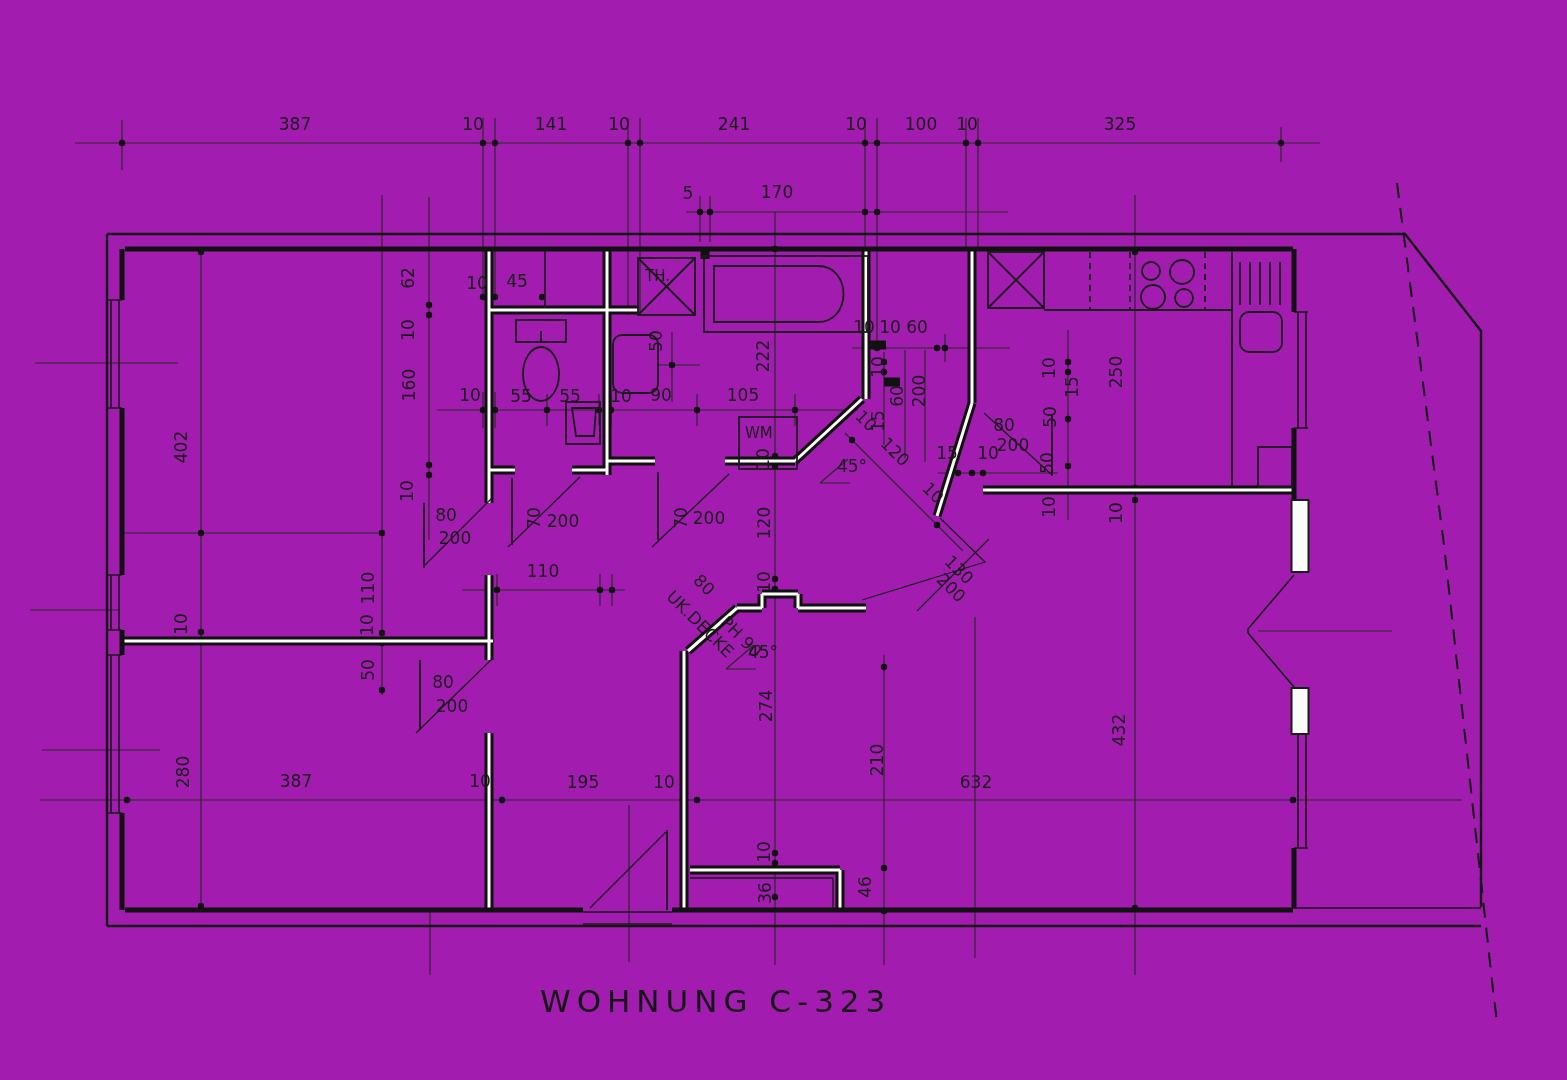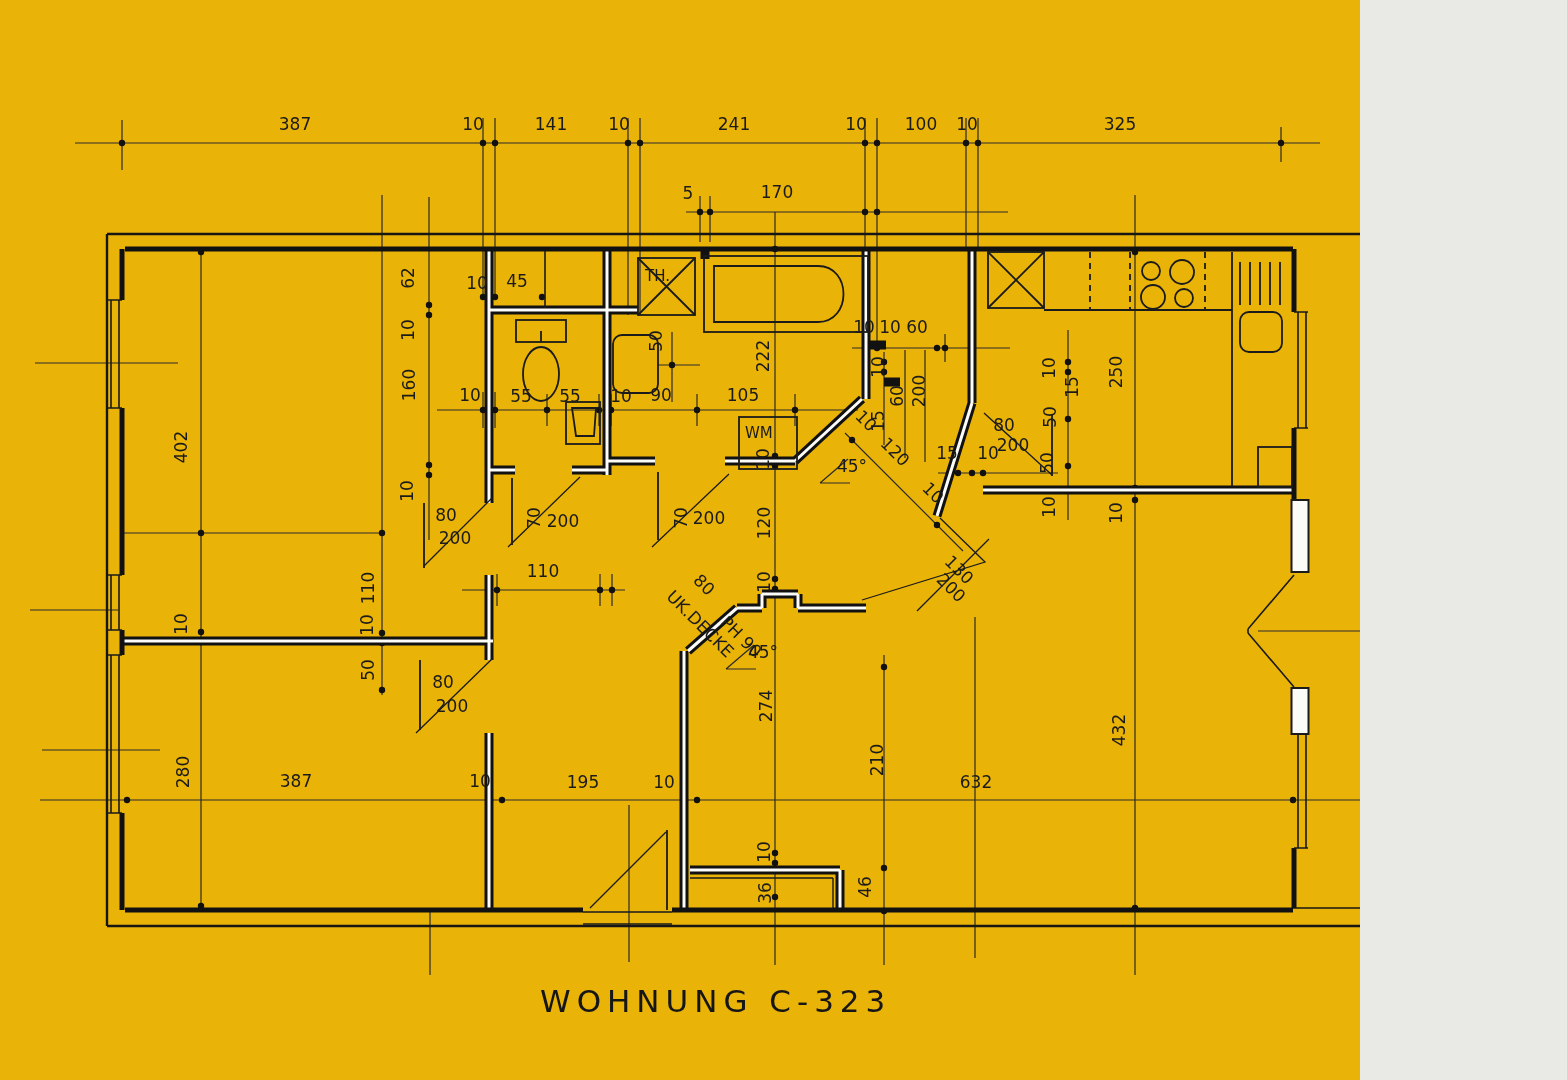--- a/index.html
+++ b/index.html
@@ -1,16 +1,16 @@
 <!DOCTYPE html>
 <html><head>
 <meta charset="utf-8">
 <style>
   html,body{margin:0;padding:0;background:#e9e9e6;}
-  .sheet{position:relative;width:1360px;height:1080px;background:#eab308;overflow:hidden;
+  .sheet{position:relative;width:1567px;height:1080px;background:#a21caf;overflow:hidden;
          font-family:"DejaVu Sans",sans-serif;}
   svg{position:absolute;left:0;top:0;}
   .dimtxt{fill:#1b1b1b;font-size:17px;font-family:"DejaVu Sans",sans-serif;}
   .title{fill:#161616;font-size:31px;letter-spacing:6px;font-family:"DejaVu Sans",sans-serif;}
   .fixlbl{fill:#1b1b1b;font-size:15px;font-family:"DejaVu Sans",sans-serif;}
 </style>
 </head>
 <body>
 
 <div class="sheet">

